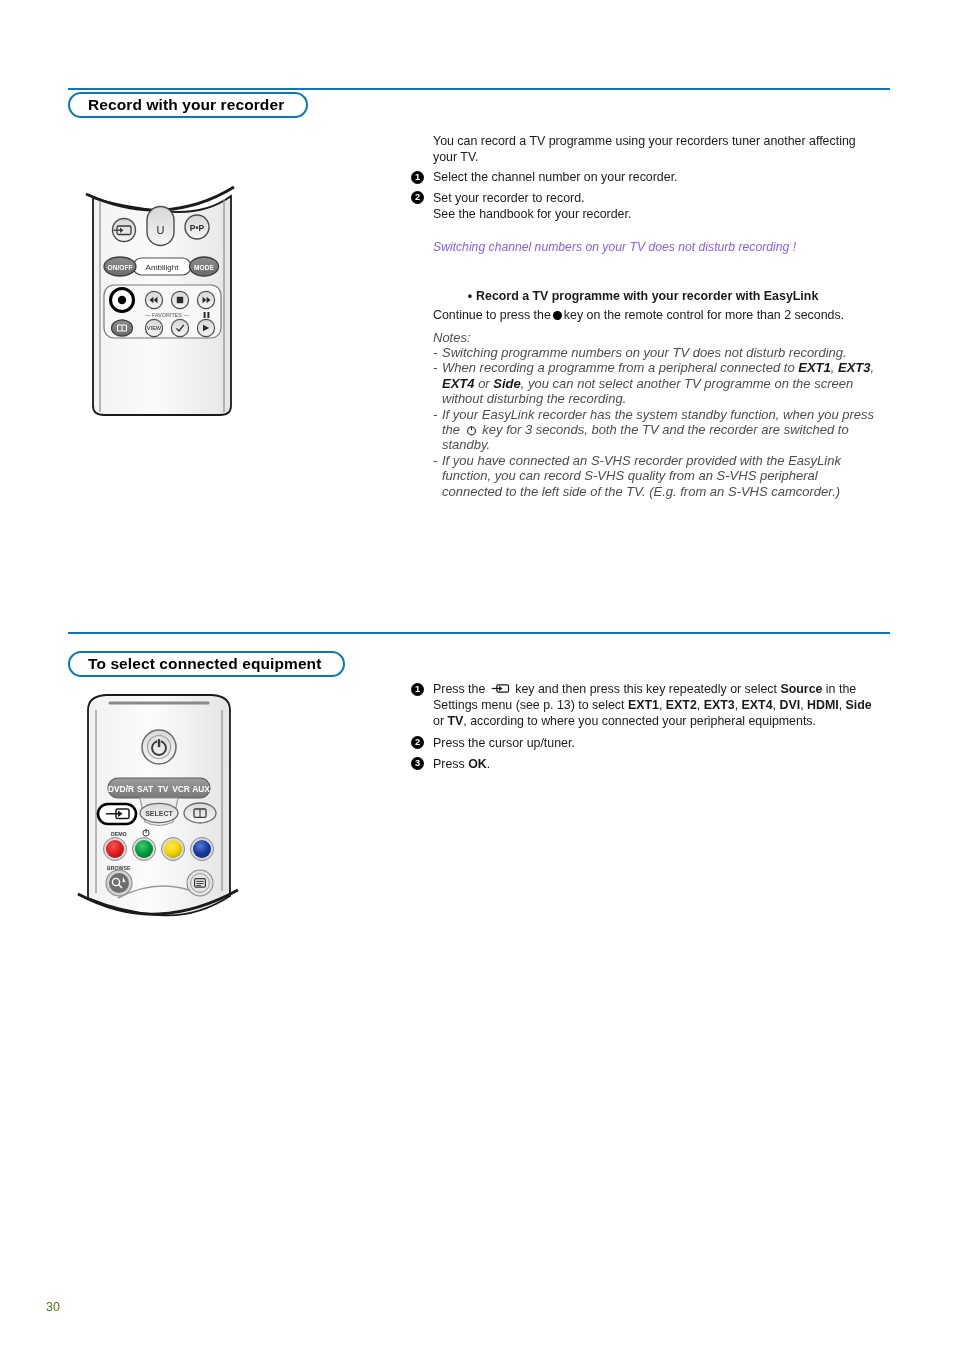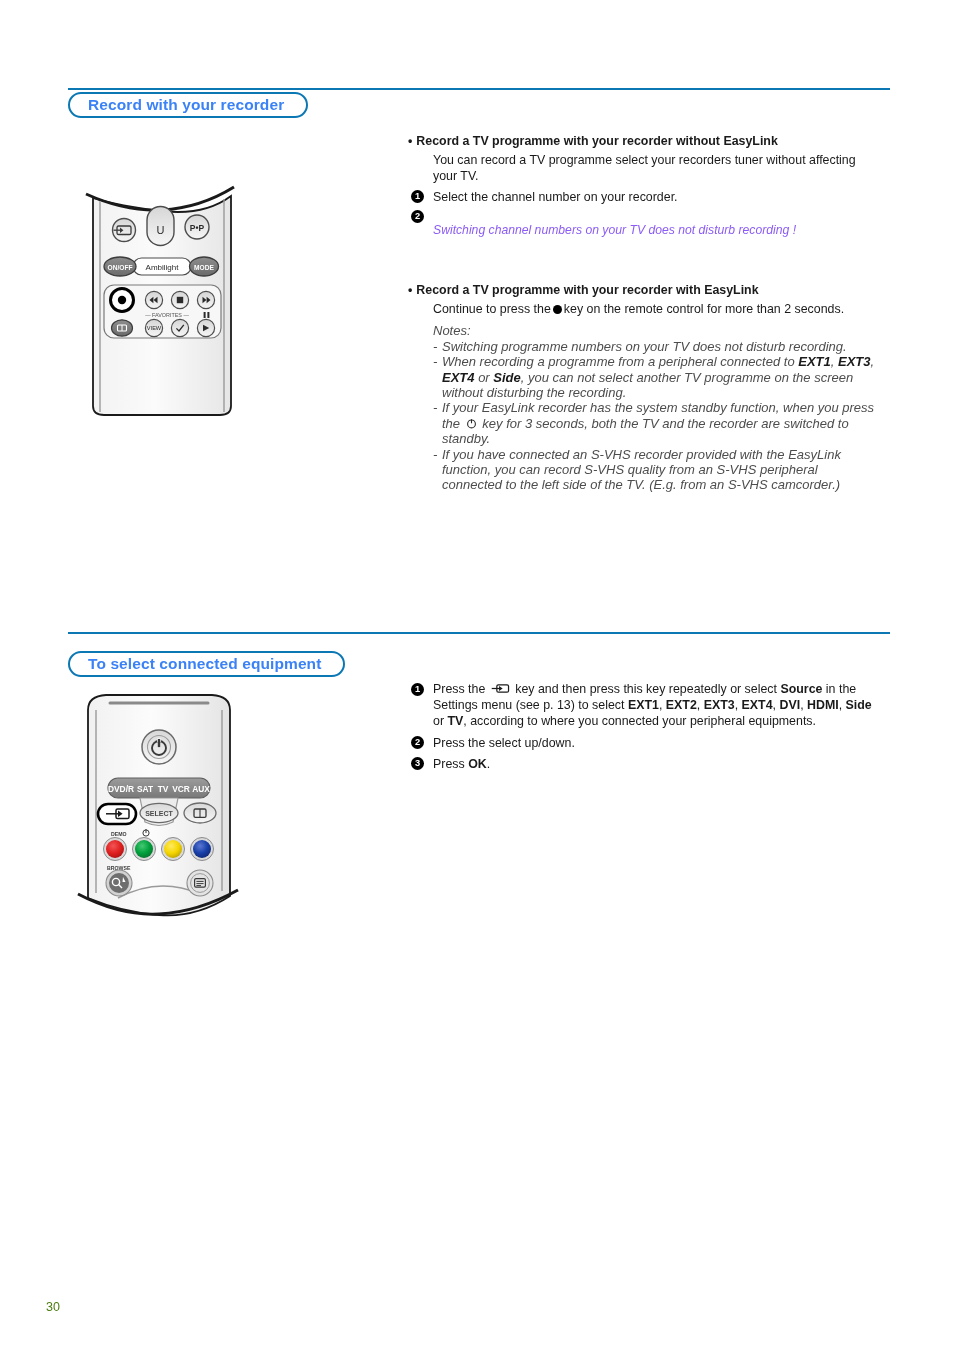--- a/index.html
+++ b/index.html
@@ -35,21 +35,21 @@
     background: #ffffff;
     display: flex;
     align-items: center;
     box-sizing: border-box;
     padding: 0 22px 0 18px;
   }
   .pill-label {
     font-size: 15.5px;
     font-weight: bold;
     letter-spacing: 0.1px;
-    color: #3b82f6;
+    color: #000000;
     white-space: nowrap;
     line-height: 1;
   }
 
   
   .col {
     position: absolute;
     font-size: 12.4px;
     line-height: 16.2px;
     color: #1a1a1a;
@@ -141,39 +141,38 @@
 
 <div class="section" style="top:88px;">
   <div class="rule" style="top:0;"></div>
   <div class="pill" style="top:4px;">
     <span class="pill-label">Record with your recorder</span>
   </div>
 </div>
 
 <div class="col" style="left:408px; top:133px; width:470px;">
 
-  <div class="bullethead">
-    <span class="dot">•</span><span>Record a TV programme with your recorder without EasyLink</span>
-  </div>
-
-  <div class="para">You can record a TV programme select your recorders tuner without affecting your TV.</div>
+
+  <div class="para">You can record a TV programme using your recorders tuner another affecting your TV.</div>
 
   <div class="steps">
     <div class="step">
       <span class="num">1</span>
       <span>Select the channel number on your recorder.</span>
     </div>
     <div class="step" style="margin-top:4px;">
       <span class="num">2</span>
+      <span style="white-space:pre-line;">Set your recorder to record.
+See the handbook for your recorder.</span>
     </div>
   </div>
 
   <div class="note-italic" style="margin-top:17px;">Switching channel numbers on your TV does not disturb recording !</div>
 
-  <div class="bullethead" style="margin-top:44px;">
+  <div class="bullethead" style="margin-top:33px;text-align:center;">
     <span class="dot">•</span><span>Record a TV programme with your recorder with EasyLink</span>
   </div>
 
 
   <div class="para" style="margin-bottom:0;">
     <span>Continue to press the</span><span class="g-rec"></span><span>key on the remote control for more than 2 seconds.</span>
   </div>
 
   <div class="notes" style="margin-top:6px;">
     <div class="nline plain">Notes:</div>
@@ -323,21 +322,21 @@
             <rect x="8" y="2" width="16" height="10" rx="2" fill="none" stroke="#1a1a1a" stroke-width="1.7"></rect>
             <line x1="1" y1="7" x2="12" y2="7" stroke="#1a1a1a" stroke-width="1.7"></line>
             <path d="M11 3.6 L16 7 L11 10.4 Z" fill="#1a1a1a"></path>
           </svg>
         </span>
         key and then press this key repeatedly or select <b>Source</b> in the Settings menu (see p. 13) to select <b>EXT1</b>, <b>EXT2</b>, <b>EXT3</b>, <b>EXT4</b>, <b>DVI</b>, <b>HDMI</b>, <b>Side</b> or <b>TV</b>, according to where you connected your peripheral equipments.</span>
     </div>
 
     <div class="step" style="margin-top:5px;">
       <span class="num">2</span>
-      <span>Press the select up/down.</span>
+      <span>Press the cursor up/tuner.</span>
     </div>
 
     <div class="step" style="margin-top:5px;">
       <span class="num">3</span>
       <span>Press <b>OK</b>.</span>
     </div>
   </div>
 </div>
 
 <div class="remote" style="left:76px; top:686px; width:166px; height:248px;">

